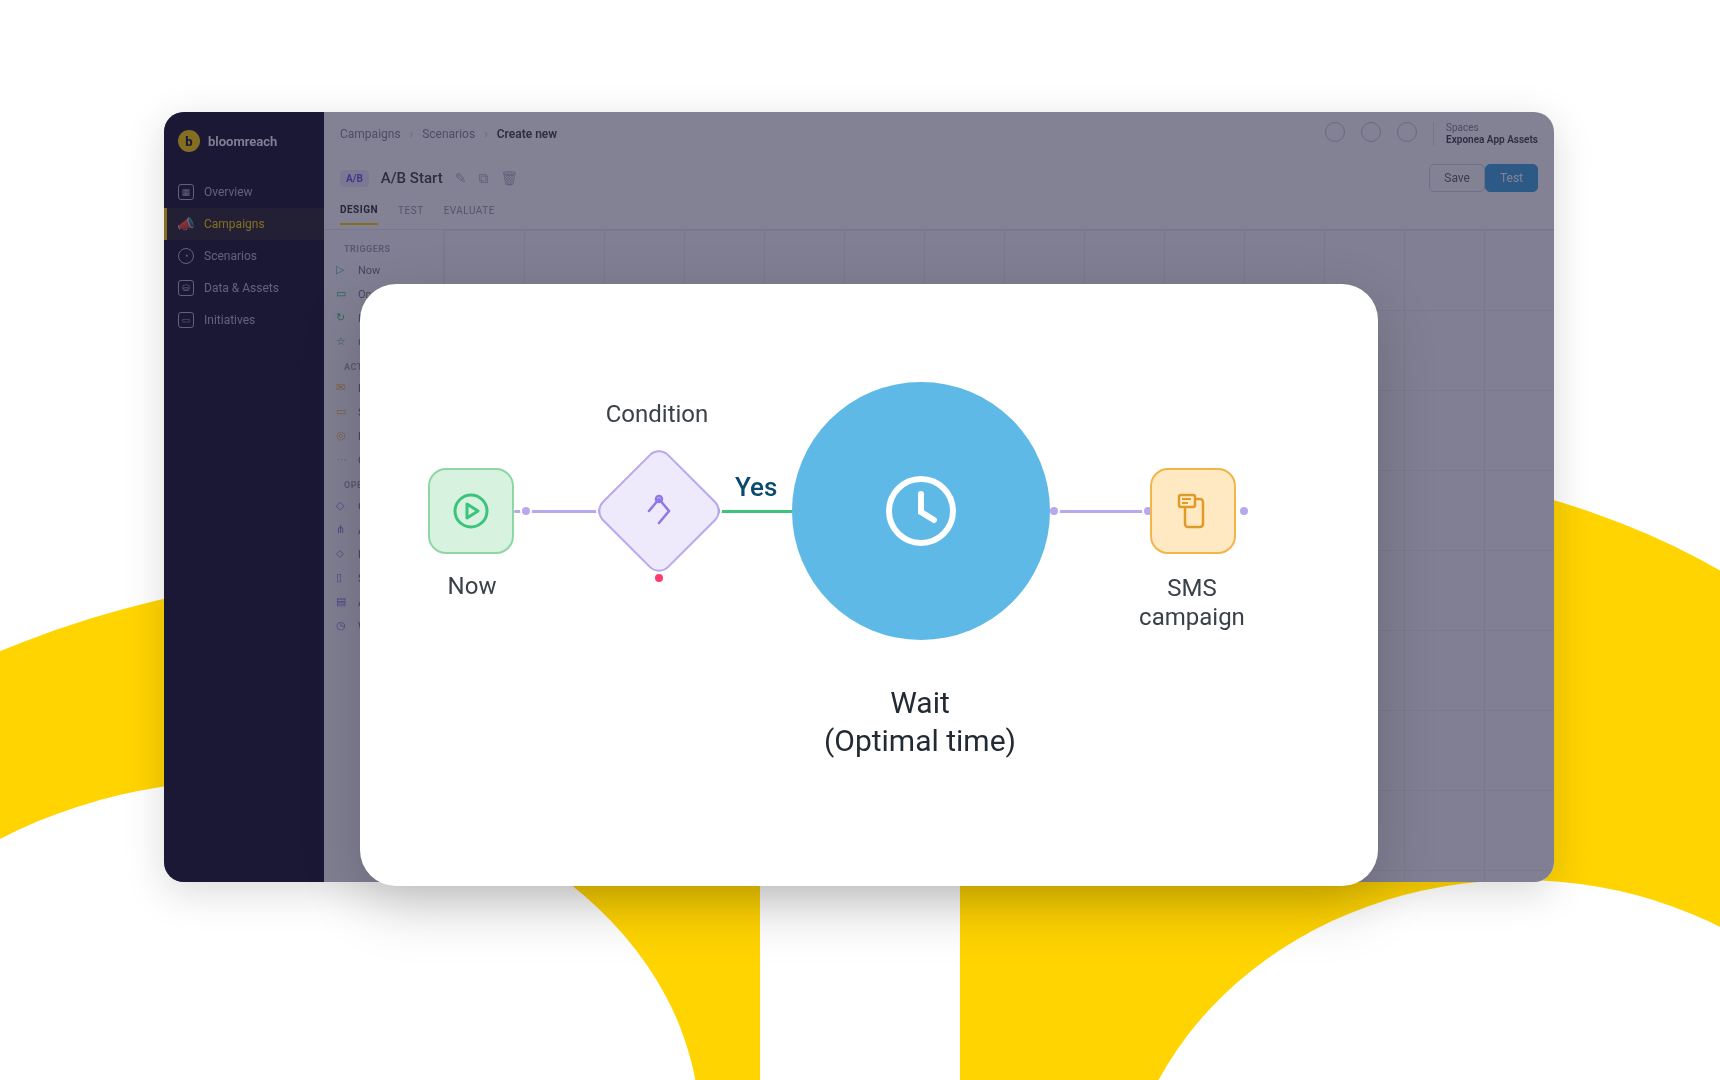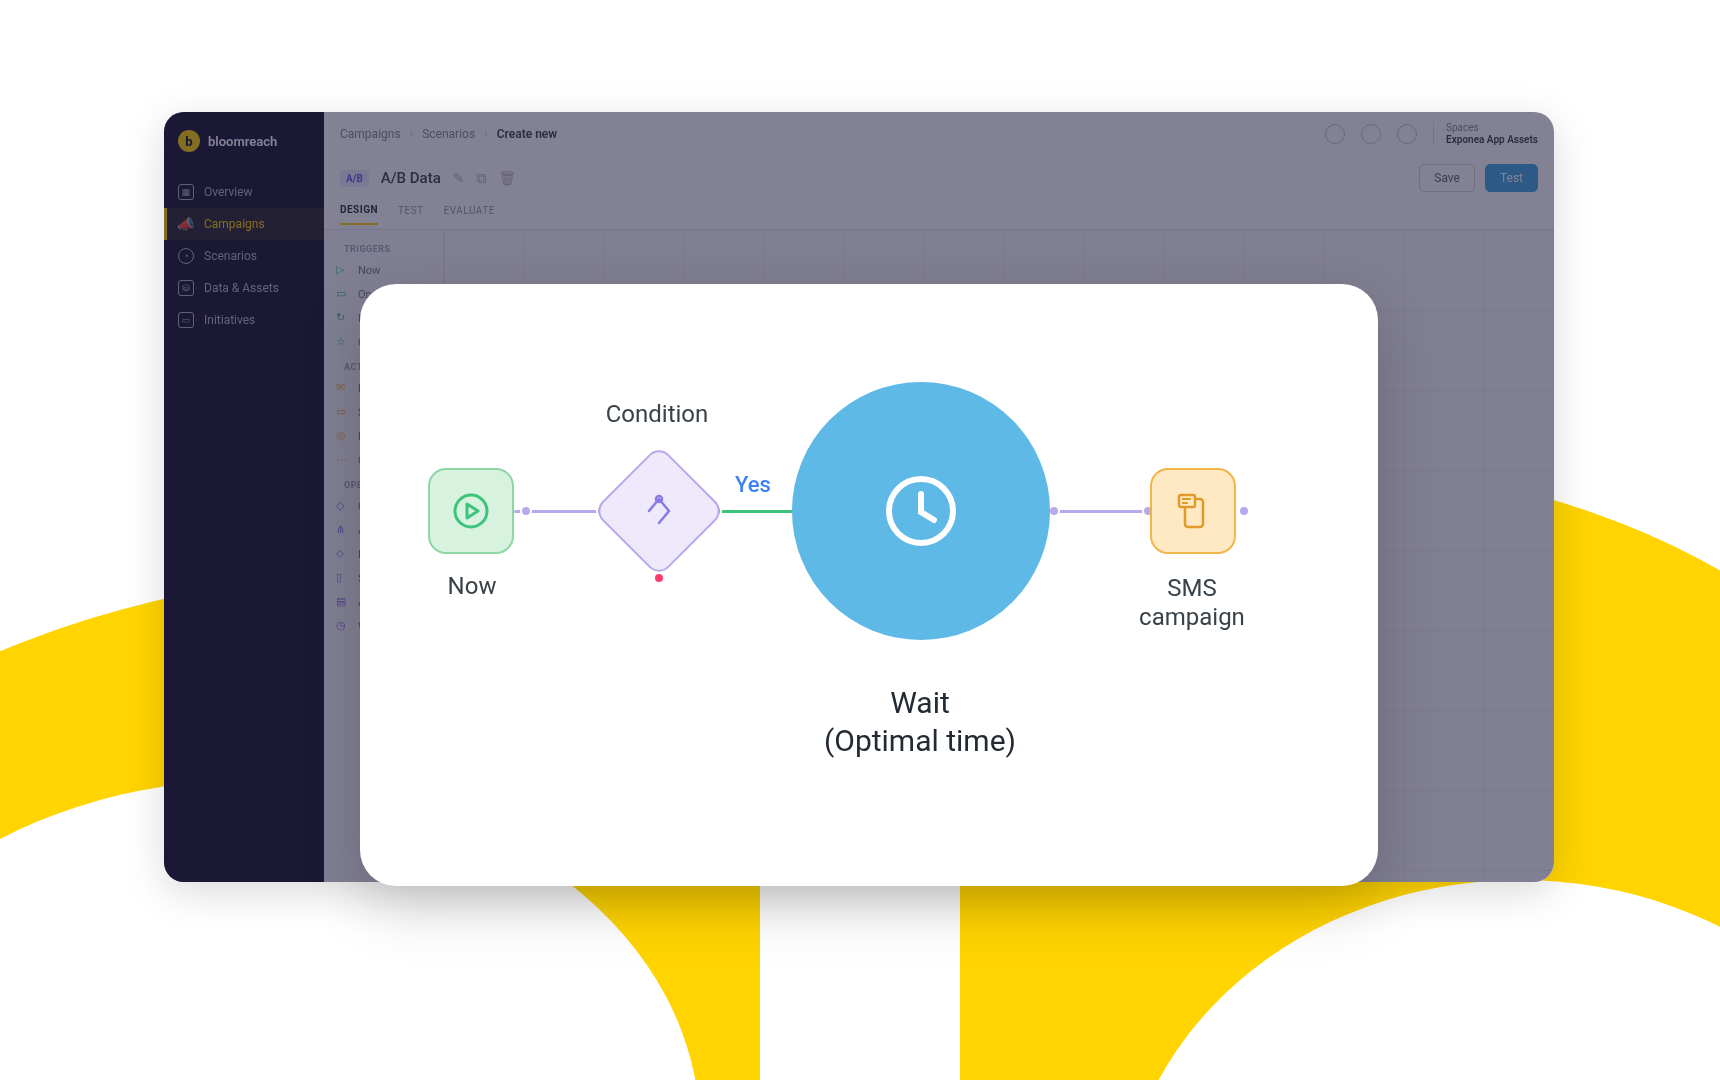--- a/index.html
+++ b/index.html
@@ -25,30 +25,30 @@
 .logo-mark { width:22px; height:22px; border-radius:50%; background:#ffd400; display:flex; align-items:center; justify-content:center; color:#1a1830; font-weight:800; font-size:13px; }
 .logo-text { color:#fff; font-size:13px; font-weight:600; }
 .nav-item { display:flex; align-items:center; gap:10px; padding:8px 14px; color:#b8b6c8; font-size:12px; cursor:pointer; }
 .nav-item.active { color:#ffd400; background:rgba(255,212,0,.08); border-left:3px solid #ffd400; padding-left:11px; }
 .nav-icon { width:16px; height:16px; display:inline-flex; align-items:center; justify-content:center; border:1.5px solid currentColor; border-radius:3px; font-size:9px; }
 
 
 .topbar { position:absolute; left:160px; top:0; right:0; height:44px; background:#fff; display:flex; align-items:center; padding:0 16px; font-size:12px; color:#8a8a99; z-index:10; }
 .breadcrumb span { color:#8a8a99; }
 .breadcrumb .sep { margin:0 6px; color:#c8c8d0; }
-.topbar-right { margin-left:auto; display:flex; align-items:center; gap:16px; }
+.topbar-right { margin-left:auto; display:flex; gap:16px; }
 .top-icon { width:20px; height:20px; border:1.5px solid #c8c8d0; border-radius:50%; }
 .space-box { font-size:10px; color:#8a8a99; line-height:1.2; border-left:1px solid #e0e0e8; padding-left:12px; }
 .space-box .sp-name { color:#444; font-weight:600; }
 
 .titlebar { position:absolute; left:160px; top:44px; right:0; height:44px; background:#fff; display:flex; align-items:center; padding:0 16px; z-index:10; }
 .ab-chip { background:#eceafc; color:#6b5ee6; font-size:10px; font-weight:700; border-radius:4px; padding:3px 6px; margin-right:12px; }
 .title { font-size:15px; color:#444; font-weight:500; }
 .title-icons { display:flex; gap:12px; margin-left:12px; color:#b8b6c8; font-size:14px; }
-.titlebar-right { margin-left:auto; display:flex; gap:10px; }
+.titlebar-right { margin-left:auto; display:flex; gap:0; }
 .btn { font-size:12px; padding:6px 14px; border-radius:5px; border:1px solid #d8d8e0; background:#fff; color:#666; cursor:pointer; }
 .btn.primary { background:#3fa7e0; border-color:#3fa7e0; color:#fff; }
 
 .tabsrow { position:absolute; left:160px; top:88px; right:0; height:30px; background:#fff; border-bottom:1px solid #e6e6ee; display:flex; align-items:center; padding:0 16px; gap:20px; font-size:10px; letter-spacing:.5px; color:#9a9aa8; z-index:10; }
 .tab { padding-bottom:8px; cursor:pointer; }
 .tab.active { color:#333; border-bottom:2px solid #ffd400; font-weight:700; }
 
 .palette { position:absolute; left:160px; top:118px; width:120px; bottom:0; background:#fbfbfc; border-right:1px solid #ececf2; padding:6px 0; font-size:11px; color:#7a7a88; overflow:hidden; z-index:10; }
 .pal-head { font-size:9px; letter-spacing:.5px; color:#a6a6b2; padding:8px 20px 4px; font-weight:700; }
 .pal-item { display:flex; align-items:center; gap:8px; padding:5px 12px; cursor:pointer; }
@@ -69,21 +69,21 @@
 .node-now-lbl { position:absolute; left:52px; top:288px; width:120px; }
 
 
 .node-cond-wrap { position:absolute; left:232px; top:160px; width:134px; height:134px; }
 .node-cond { width:94px; height:94px; background:#eee9fb; border:2px solid #b9a8ee; border-radius:14px; transform:rotate(45deg); position:absolute; left:20px; top:20px; display:flex; align-items:center; justify-content:center; }
 .cond-inner-icon { transform:rotate(-45deg); }
 .cond-lbl { position:absolute; left:212px; top:116px; width:170px; }
 .cond-red { position:absolute; left:293px; top:288px; width:12px; height:12px; background:#ff3c6e; border:2px solid #fff; border-radius:50%; }
 
 
-.yes-lbl { position:absolute; left:375px; top:188px; font-size:22px; color:#3b82f6; font-weight:500; }
+.yes-lbl { position:absolute; left:375px; top:188px; font-size:26px; color:#0c4a6e; font-weight:500; }
 
 
 .node-wait { position:absolute; left:432px; top:98px; width:258px; height:258px; border-radius:50%; background:#5fb9e6; display:flex; align-items:center; justify-content:center; }
 .wait-lbl { position:absolute; left:380px; top:400px; width:360px; font-size:30px; color:#222b33; text-align:center; line-height:1.25; }
 
 
 .node-sms { position:absolute; left:790px; top:184px; width:86px; height:86px; border-radius:18px; background:#ffe9c2; border:2px solid #f2b54a; display:flex; align-items:center; justify-content:center; }
 .sms-lbl { position:absolute; left:752px; top:290px; width:160px; line-height:1.2; }
 
 
@@ -147,21 +147,21 @@
         <span class="top-icon"></span>
         <div class="space-box">
           <div>Spaces</div>
           <div class="sp-name">Exponea App Assets</div>
         </div>
       </div>
     </div>
 
     <div class="titlebar">
       <span class="ab-chip">A/B</span>
-      <span class="title">A/B Data</span>
+      <span class="title">A/B Start</span>
       <div class="title-icons">
         <span>✎</span>
         <span>⧉</span>
         <span>🗑</span>
       </div>
       <div class="titlebar-right">
         <button class="btn">Save</button>
         <button class="btn primary">Test</button>
       </div>
     </div>

